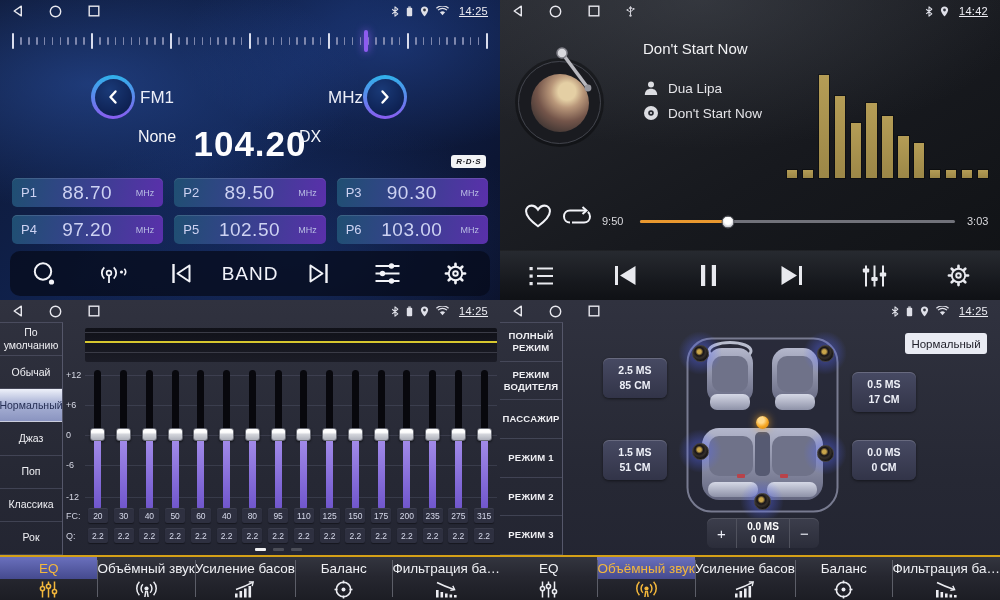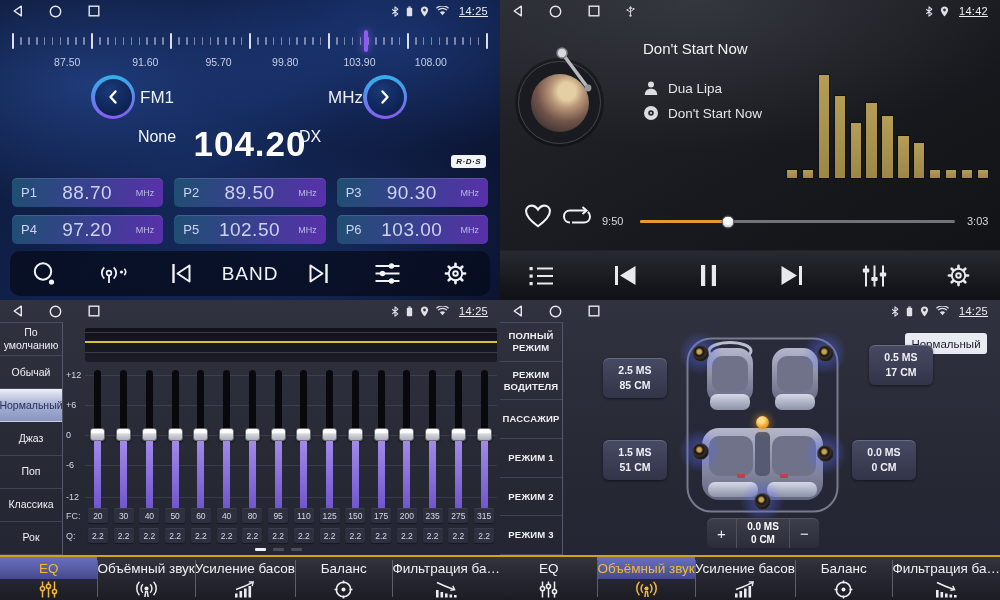--- a/index.html
+++ b/index.html
@@ -130,21 +130,21 @@
 
 
 .profile-btn{position:absolute;left:405px;top:33px;width:82px;height:21px;background:#e9ebf3;border-radius:3px;
   color:#1e1e28;font-size:11.5px;display:flex;align-items:center;justify-content:center;cursor:pointer;}
 .delay-btn{position:absolute;width:64px;height:40px;border-radius:6px;cursor:pointer;
   background:linear-gradient(180deg,#474a63,#323448);
   box-shadow:inset 0 1px 0 rgba(255,255,255,.18),0 1px 3px rgba(0,0,0,.5);
   display:flex;flex-direction:column;align-items:center;justify-content:center;
   font-size:10.5px;font-weight:bold;color:#eef0f8;line-height:1.45;}
 .delay-fl{left:103px;top:58px;}
-.delay-fr{left:352px;top:45px;margin-left:17px;}
+.delay-fr{left:352px;top:72px;}
 .delay-rl{left:103px;top:140px;}
 .delay-rr{left:352px;top:140px;}
 .car{position:absolute;left:185px;top:36px;width:155px;height:178px;}
 .speaker{position:absolute;width:17px;height:17px;border-radius:50%;border:1px solid #44403a;
   background:radial-gradient(circle at 42% 38%, #c8a44a 0 15%, #171419 32%, #35302a 50%, #0b0a0e 78%);}
 .speaker-glow{position:absolute;width:44px;height:44px;border-radius:50%;
   background:radial-gradient(circle,rgba(88,106,255,.32) 0 30%,transparent 70%);}
 .listener-dot{position:absolute;left:71px;top:80px;width:13px;height:13px;border-radius:50%;
   background:radial-gradient(circle at 40% 32%,#ffd98a 0 25%,#f5a623 55%,#c97a08 100%);
   box-shadow:0 0 9px rgba(245,166,35,.8);}
@@ -265,28 +265,20 @@
           <div class="tick"></div>
           <div class="tick"></div>
           <div class="tick"></div>
           <div class="tick"></div>
           <div class="tick"></div>
           <div class="tick"></div>
           <div class="tick major"></div>
         </div>
       <div class="dial-pointer"></div>
     </div>
-    <div class="dial-labels">
-        <div class="dial-label" style="left: 11.6%;">87.50</div>
-        <div class="dial-label" style="left: 28%;">91.60</div>
-        <div class="dial-label" style="left: 43.4%;">95.70</div>
-        <div class="dial-label" style="left: 57.4%;">99.80</div>
-        <div class="dial-label" style="left: 73%;">103.90</div>
-        <div class="dial-label" style="left: 88%;">108.00</div>
-      </div>
 
     <div class="tune-btn tune-prev">
       <div class="tune-inner">
         <svg width="14" height="16" viewBox="0 0 14 16">
             <path d="M9.5 2.5 L4.5 8 L9.5 13.5" fill="none" stroke="#fff" stroke-width="2.4" stroke-linecap="round" stroke-linejoin="round"></path>
           </svg>
       </div>
     </div>
     <div class="band-label">FM1</div>
     <div class="freq-value">104.20</div>

